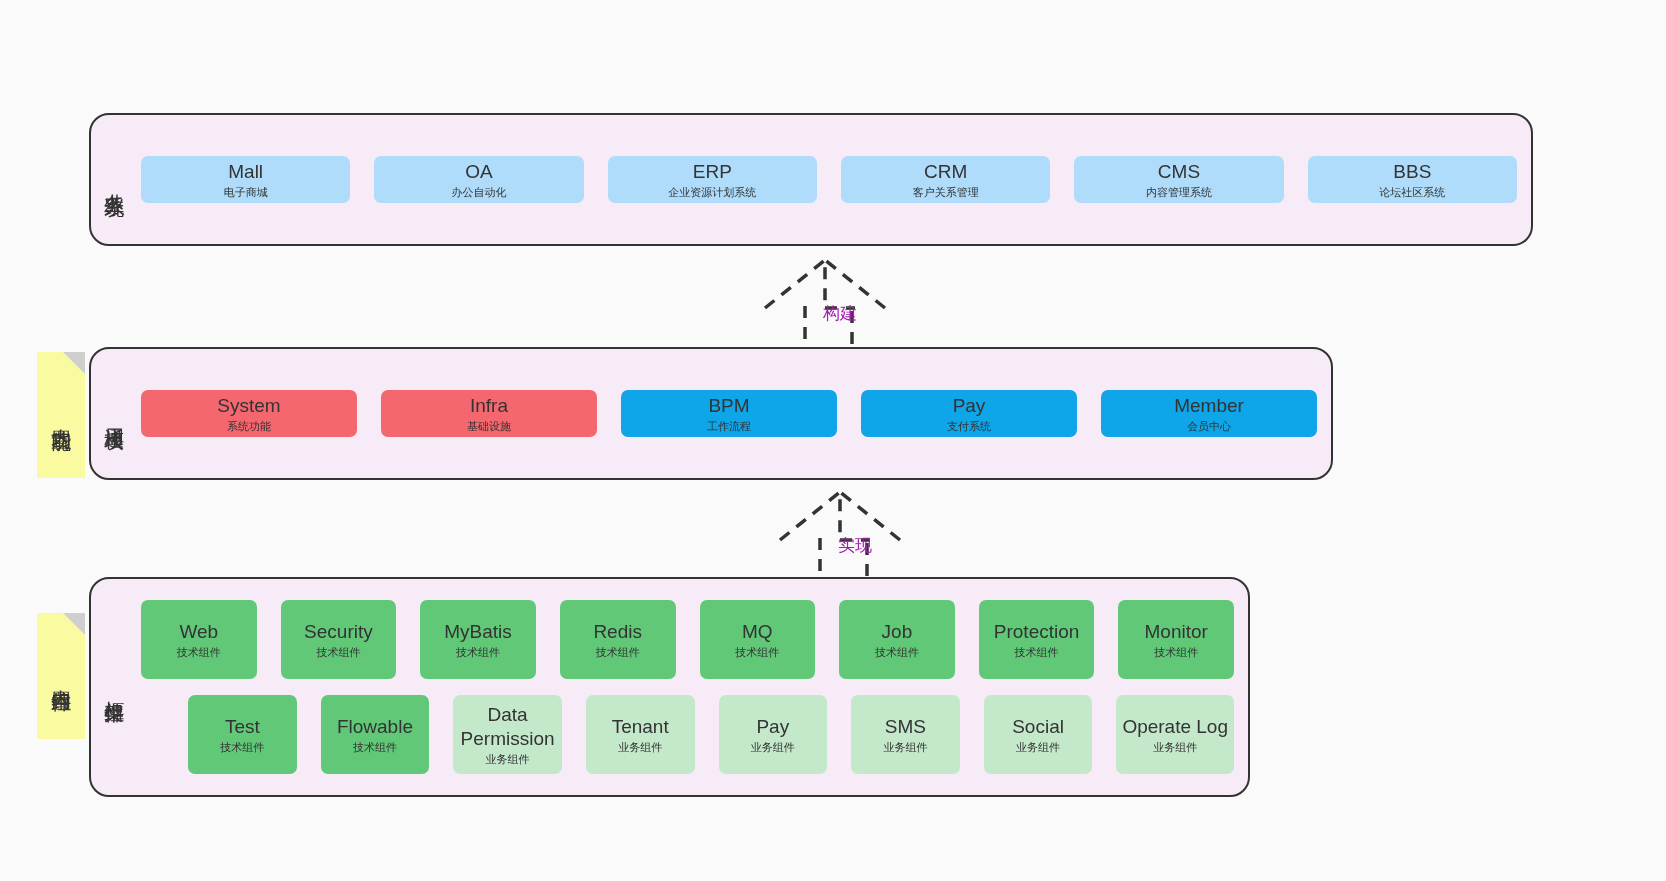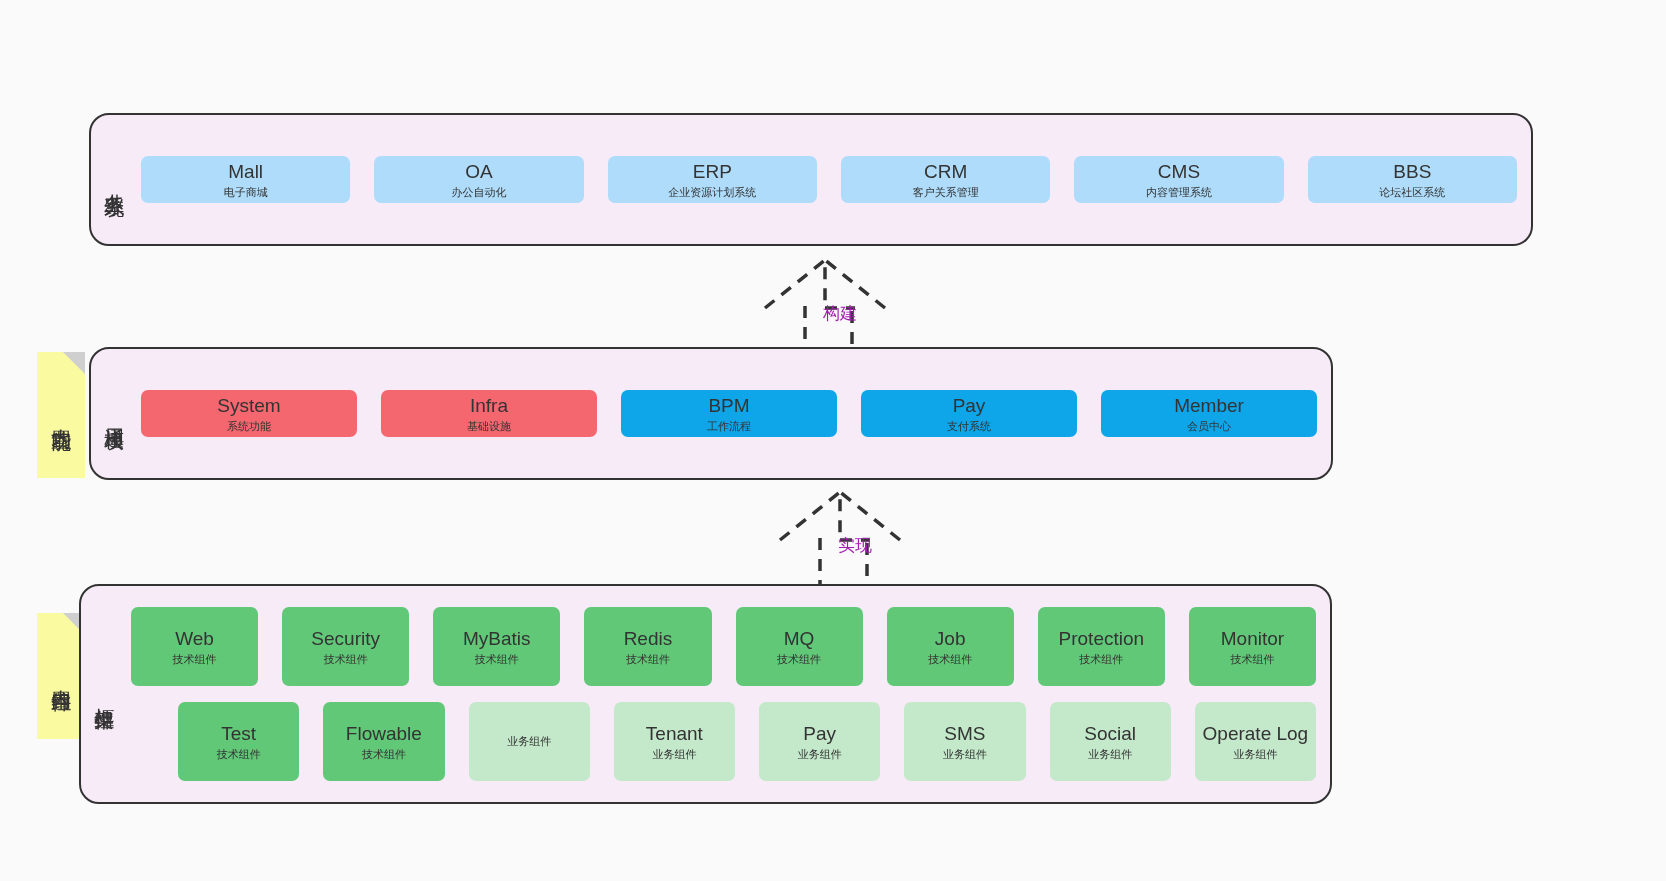--- a/index.html
+++ b/index.html
@@ -245,21 +245,21 @@
       <polyline points="45,48 45,96 92,96 92,48" stroke="#333333" stroke-width="3.5" stroke-dasharray="12,9" fill="none"></polyline>
     </svg>
     <div class="arrow-label">实现</div>
   </div>
 
   <div class="note" id="note-builtin-component" style="left:37px; top:613px; width:48px; height:126px;">
     <span class="fold"></span>
     <span class="notebody">内置组件</span>
   </div>
 
-  <div class="layer" id="layer-framework" style="left:79px; top:577px; width:1253px; height:220px;margin-top:7px;">
+  <div class="layer" id="layer-framework" style="left:89px; top:577px; width:1161px; height:220px;">
     <div class="layer-label">框架组件</div>
     <div class="layer-body">
 
       <div class="row" style="height:79px;">
         <div class="cell c-green">
           <div class="t-en">Web</div>
           <div class="t-cn">技术组件</div>
         </div>
         <div class="cell c-green">
           <div class="t-en">Security</div>
@@ -294,20 +294,21 @@
       <div class="row" style="height:79px;padding-left:47px;">
         <div class="cell c-green">
           <div class="t-en">Test</div>
           <div class="t-cn">技术组件</div>
         </div>
         <div class="cell c-green">
           <div class="t-en">Flowable</div>
           <div class="t-cn">技术组件</div>
         </div>
         <div class="cell c-lightgreen wrap">
+          <div class="t-en">Data Permission</div>
           <div class="t-cn">业务组件</div>
         </div>
         <div class="cell c-lightgreen">
           <div class="t-en">Tenant</div>
           <div class="t-cn">业务组件</div>
         </div>
         <div class="cell c-lightgreen">
           <div class="t-en">Pay</div>
           <div class="t-cn">业务组件</div>
         </div>

